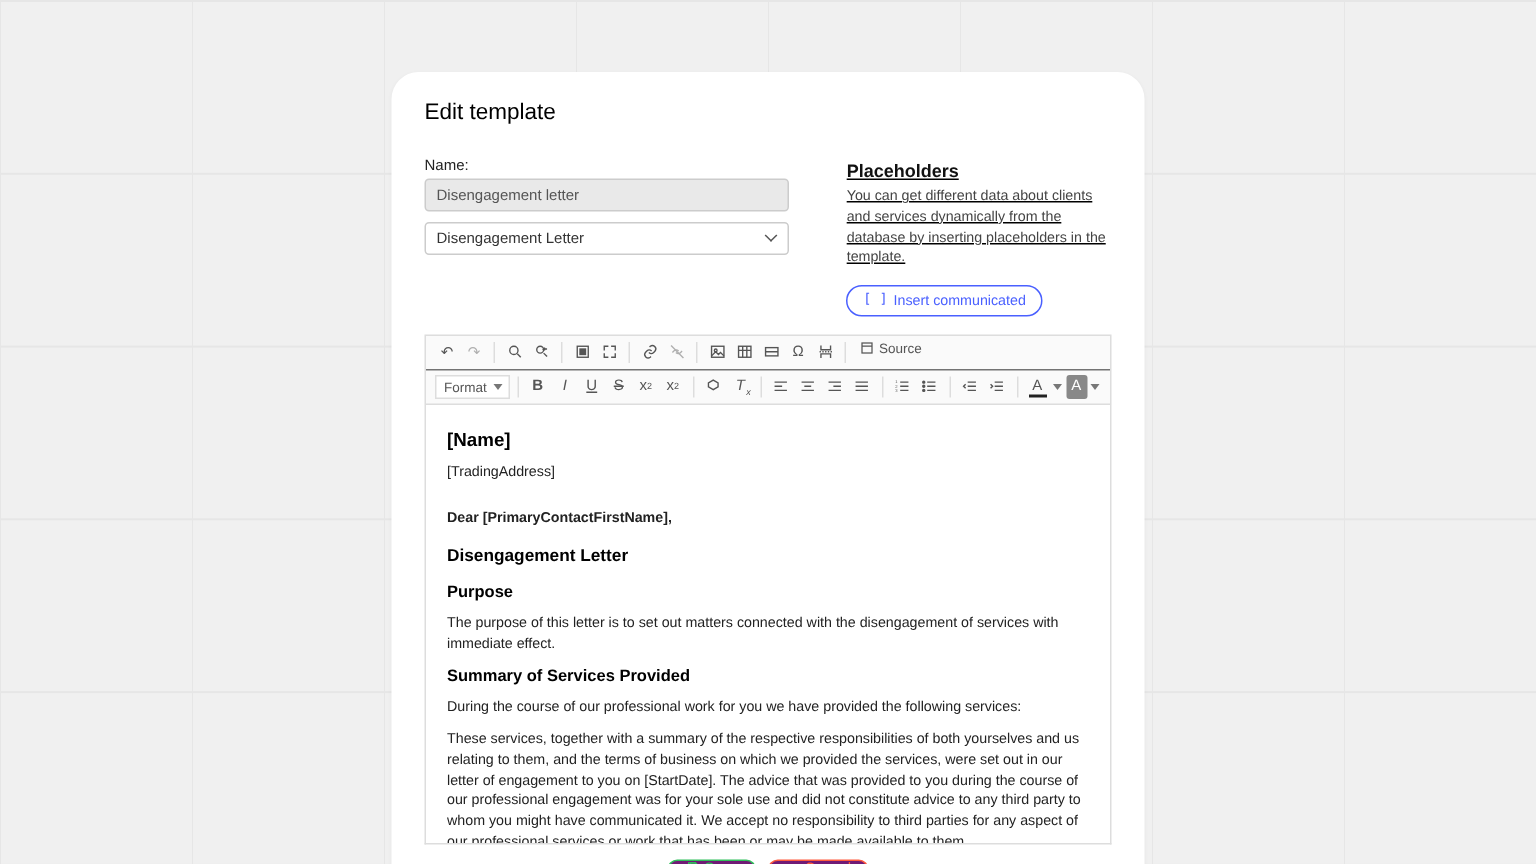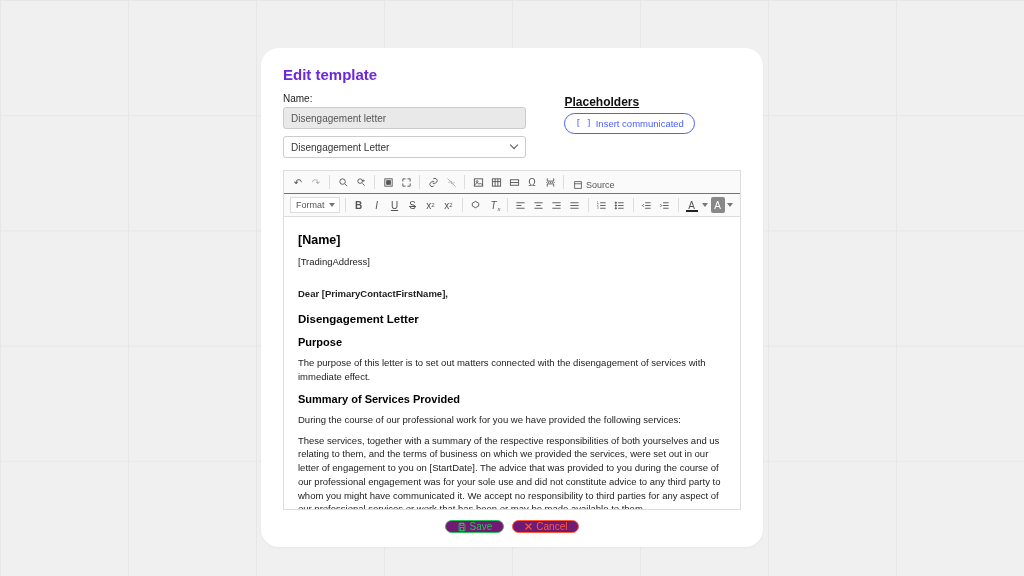--- a/index.html
+++ b/index.html
@@ -14,21 +14,21 @@
     display: flex; justify-content: center; align-items: flex-start;
   }
   .card {
     width: 502px;
     background: #fff;
     border-radius: 18px;
     margin-top: 48px;
     padding: 18px 22px 14px 22px;
     box-shadow: 0 1px 3px rgba(0,0,0,0.04);
   }
-  .card h1 { font-size: 15px; font-weight: 700; color: #6d28d9; margin-bottom: 10px; }
+  .card h1 { font-size: 15px; font-weight: 400; color: #000000; margin-bottom: 22px; }
   .top { display: flex; gap: 38px; }
   .left { flex: 1 1 262px; }
   .right { flex: 1 1 190px; text-decoration: underline; }
   .lbl { font-size: 10px; color: #222; margin-bottom: 3px; display: block; }
   .input {
     width: 100%; height: 22px;
     border: 1px solid #ccc; border-radius: 3px;
     padding: 0 7px; font-size: 10px; color: #555;
     background: #e9e9e9;
   }
@@ -66,21 +66,21 @@
   .tb-btn {
     width: 16px; height: 16px; display: inline-flex; align-items: center; justify-content: center;
     color: #555; cursor: pointer; border-radius: 2px;
   }
   .sep { width: 1px; height: 14px; background: #ddd; margin: 0 3px; }
   .fmt {
     border: 1px solid #ddd; background: #fff; height: 16px; font-size: 9px;
     padding: 0 14px 0 5px; color: #555; position: relative; display: inline-flex; align-items: center;
   }
   .fmt::after { content:""; position:absolute; right:4px; top:5px; width:0;height:0;border-left:3px solid transparent;border-right:3px solid transparent;border-top:4px solid #777;}
-  .srcb { display:inline-flex; align-items:flex-end; gap:3px; font-size:9px; color:#555; padding:0 4px; height:16px; cursor:pointer;}
+  .srcb { display:inline-flex; align-items:flex-start; gap:3px; font-size:9px; color:#555; padding:0 4px; height:16px; cursor:pointer;}
   .bold{font-weight:700;} .ital{font-style:italic;} .under{text-decoration:underline;} .strike{text-decoration:line-through;}
 
   .editor {
     border: 1px solid #ddd; border-top: none;
     height: 293px; overflow: hidden;
     padding: 14px 10px 8px 14px;
     font-size: 10px; color: #222; line-height: 1.45;
   }
   .editor h3 { font-size: 12.5px; font-weight: 700; margin: 0 0 6px 0; color:#000;}
   .editor h4 { font-size: 11.5px; font-weight: 700; margin: 10px 0 6px 0; color:#000;}
@@ -116,20 +116,21 @@
         <div class="select-wrap">
           <button class="select" style="text-align:left;">
             <span>Disengagement Letter</span>
           </button>
           <span class="chev"></span>
         </div>
       </div>
     </div>
     <div class="right">
       <h2>Placeholders</h2>
+      <p>You can get different data about clients and services dynamically from the database by inserting placeholders in the template.</p>
       <button class="pill">
         <span style="font-family:monospace;font-size:9px;">[ ]</span>
         <span>Insert communicated</span>
       </button>
     </div>
   </div>
 
   <div class="toolbar">
     <div class="tb-row">
       <span class="tb-btn">↶</span>

